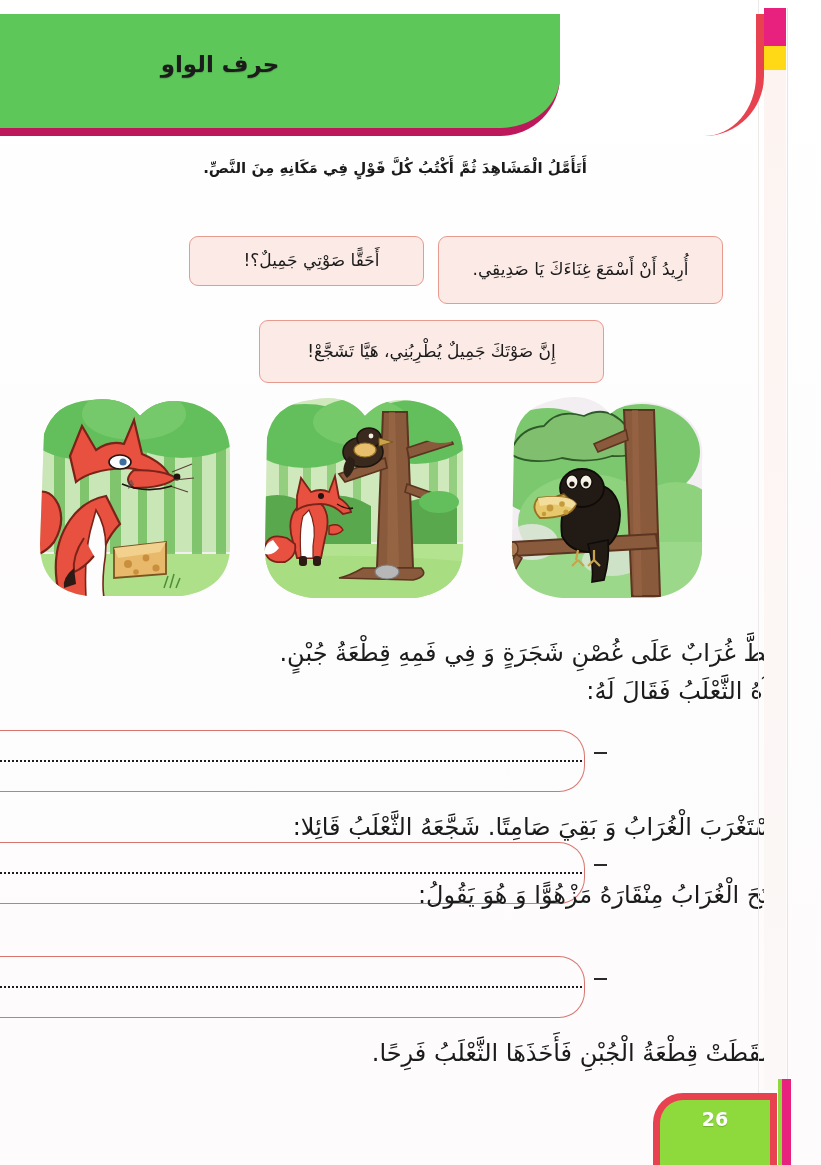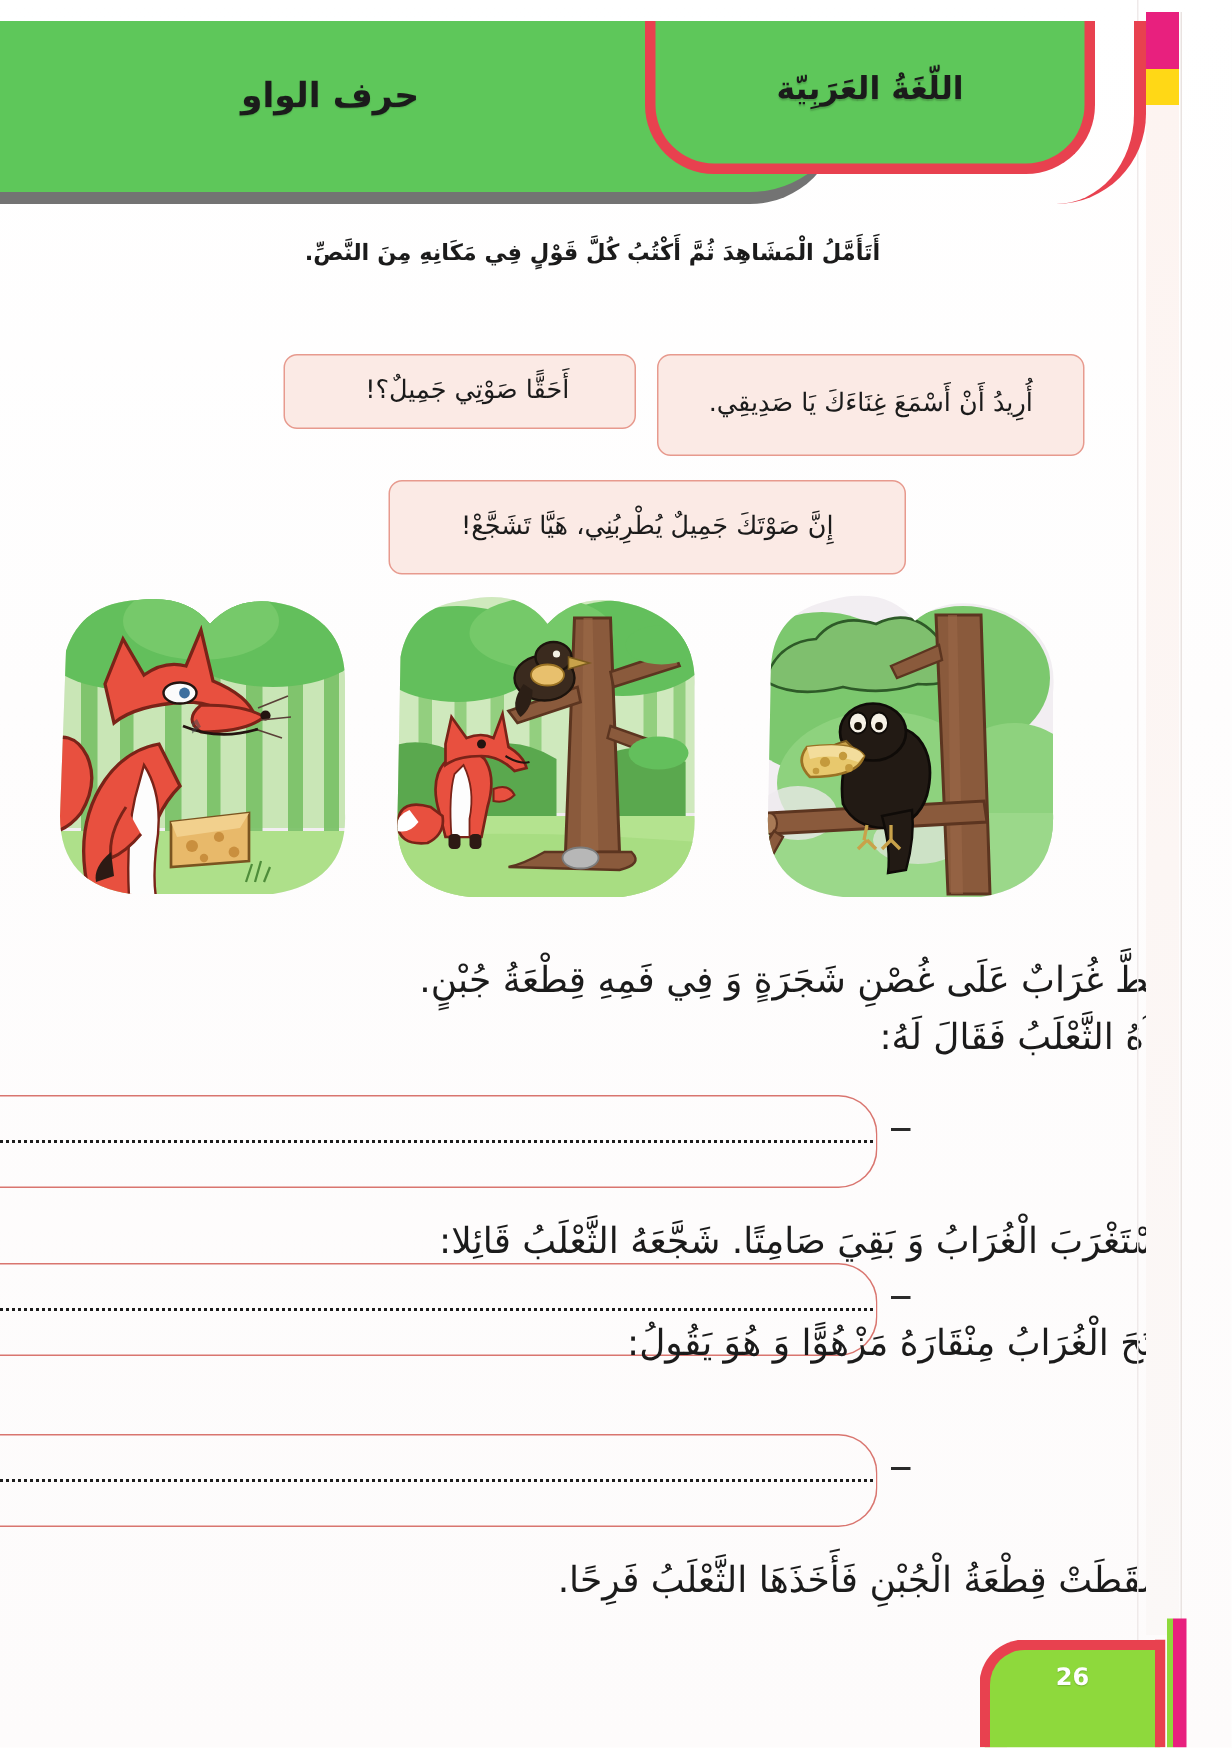--- a/index.html
+++ b/index.html
@@ -77,21 +77,21 @@
     font-weight: bold;
     letter-spacing: .5px;
     text-shadow: 0 1px 1px rgba(0,0,0,.18);
     padding-bottom: 6px;
   }
   .tab-left {
     position: absolute;
     top: 0; left: 0;
     width: 560px; height: 122px;
     background: #5ec75a;
-    border-bottom: 8px solid #737373;
+    border-bottom: 8px solid #be185d;
     border-radius: 0 0 60px 0;
     box-sizing: border-box;
     z-index: 2;
   }
   .tab-left-inner {
     position: absolute;
     top: 0; right: 0;
     width: 100%; height: 100%;
     display: flex;
     align-items: center;
@@ -242,21 +242,21 @@
     border-bottom: none;
     border-radius: 30px 0 0 0;
     box-sizing: border-box;
     display: flex;
     align-items: flex-start;
     justify-content: center;
     padding-top: 8px;
   }
   .footer-page-number {
     color: #ffffff;
-    font-size: 16px;
+    font-size: 19px;
     font-weight: bold;
     text-shadow: 0 1px 1px rgba(0,0,0,.2);
   }
   .footer-stripe {
     position: absolute;
     bottom: 0; right: -14px;
     width: 9px; height: 86px;
     background: #e8207e;
   }
   .footer-stripe2 {
@@ -271,23 +271,20 @@
 
 <div class="page-scan"></div>
 
 <div class="header">
   <div class="tab-left">
     <div class="tab-left-inner">
       <span class="ar tab-left-label">حرف الواو</span>
     </div>
   </div>
   <div class="tab-left-curve"></div>
-  <div class="tab-right">
-    <span class="ar tab-right-label">اللّغَةُ العَرَبِيّة</span>
-  </div>
 </div>
 
 <div class="ar instruction">أَتَأَمَّلُ الْمَشَاهِدَ ثُمَّ أَكْتُبُ كُلَّ قَوْلٍ فِي مَكَانِهِ مِنَ النَّصِّ.</div>
 
 <div class="ar bubble" id="bubble-1">أُرِيدُ أَنْ أَسْمَعَ غِنَاءَكَ يَا صَدِيقِي.</div>
 <div class="ar bubble" id="bubble-2">أَحَقًّا صَوْتِي جَمِيلٌ؟!</div>
 <div class="ar bubble" id="bubble-3">إِنَّ صَوْتَكَ جَمِيلٌ يُطْرِبُنِي، هَيَّا تَشَجَّعْ!</div>
 
 <div class="scenes">
 

